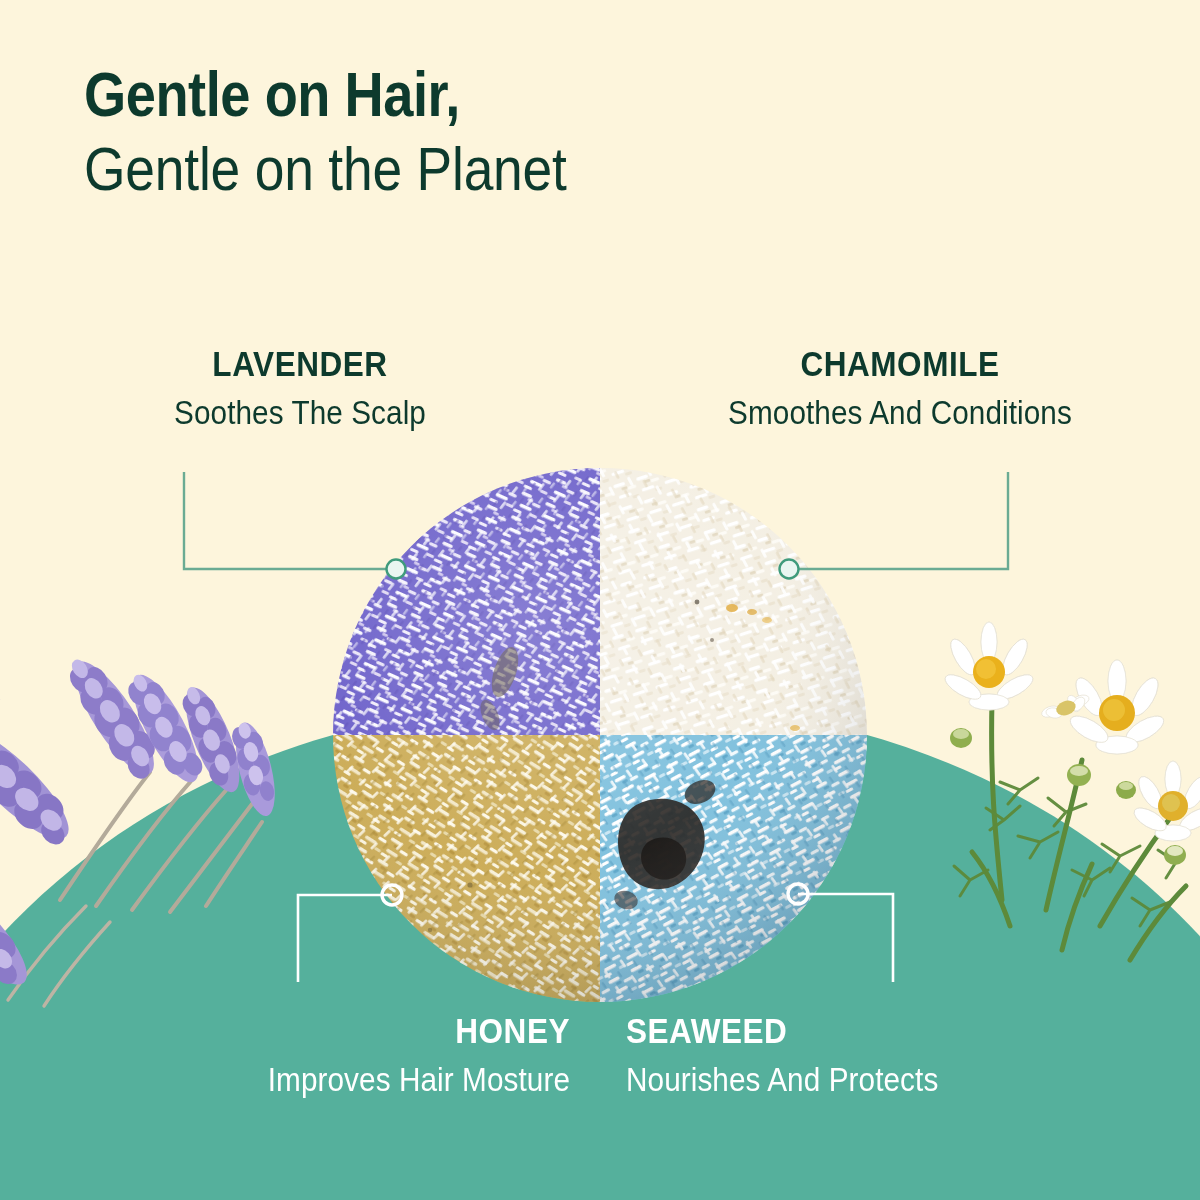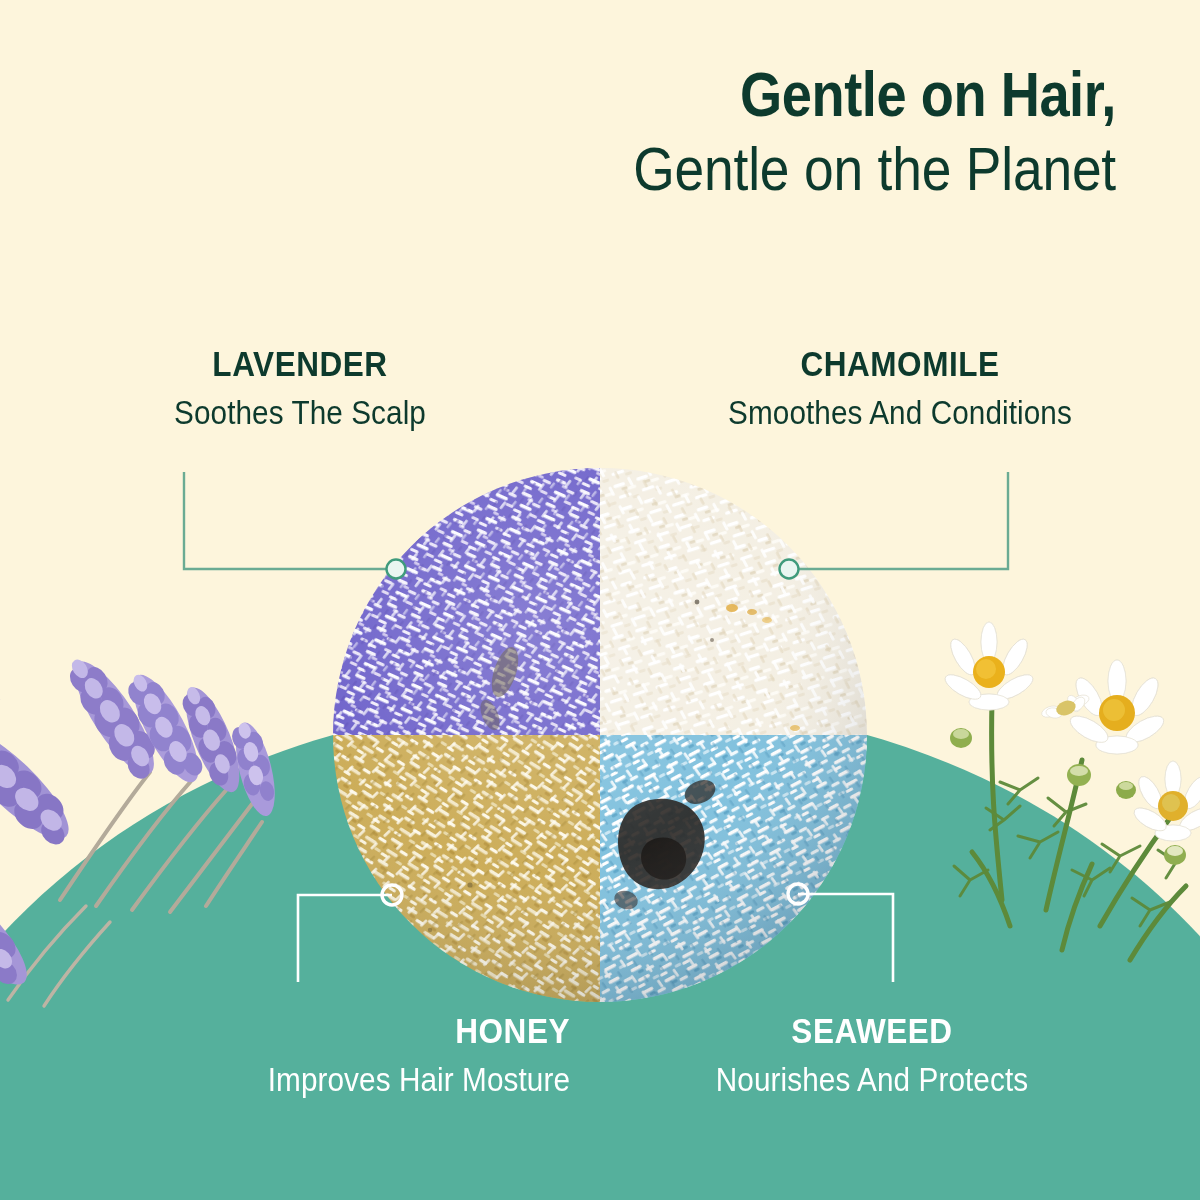--- a/index.html
+++ b/index.html
@@ -9,21 +9,21 @@
     background:#fdf5dc;
     position:relative;
     overflow:hidden;
   }
   #stage { position:absolute; inset:0; width:1200px; height:1200px; }
   svg.layer { position:absolute; left:0; top:0; width:1200px; height:1200px; }
 
   
   .title-block {
     position:absolute; left:0; top:62px; width:1200px;
-    text-align:right; z-index:30;
+    text-align:left; z-index:30;
   }
   .title-l1 {
     font-family:"Liberation Sans Narrow","Liberation Sans",sans-serif;
     font-size:63px; font-weight:700; letter-spacing:-0.5px;
     color:#0d3a2d; line-height:1.02;
     transform:scaleX(0.86); transform-origin:center;
   }
   .title-l2 {
     font-family:"Liberation Sans Narrow","Liberation Sans",sans-serif;
     font-size:62px; font-weight:400; letter-spacing:-0.2px;
@@ -50,21 +50,21 @@
 
   .c-lavender  { left:0;    top:345px;  width:600px; text-align:center; }
   .c-lavender .name { transform-origin:center; }
   .c-lavender .desc { transform-origin:center; }
   .c-chamomile { left:600px; top:345px; width:600px; text-align:center; }
   .c-chamomile .name { transform-origin:center; }
   .c-chamomile .desc { transform-origin:center; }
   .c-honey     { left:0;    top:1012px; width:600px; text-align:right; }
   .c-honey .name { transform-origin:center; }
   .c-honey .desc { transform-origin:center; }
-  .c-seaweed   { left:572px; top:1012px; width:600px; text-align:center; }
+  .c-seaweed   { left:596px; top:1012px; width:600px; }
   .c-seaweed .name { transform-origin:center; }
   .c-seaweed .desc { transform-origin:center; }
 </style>
 </head>
 <body>
 
 <div id="stage">
 
   <svg class="layer" viewBox="0 0 1200 1200">
     <defs>

